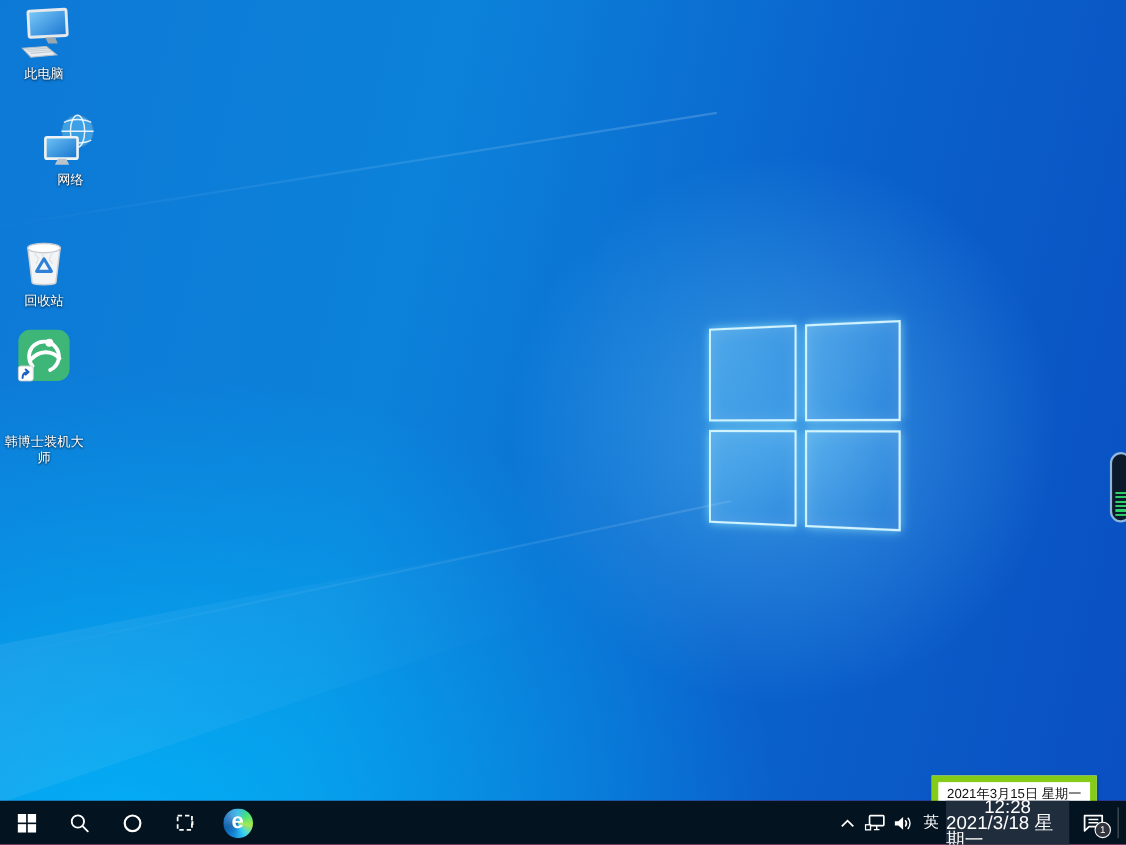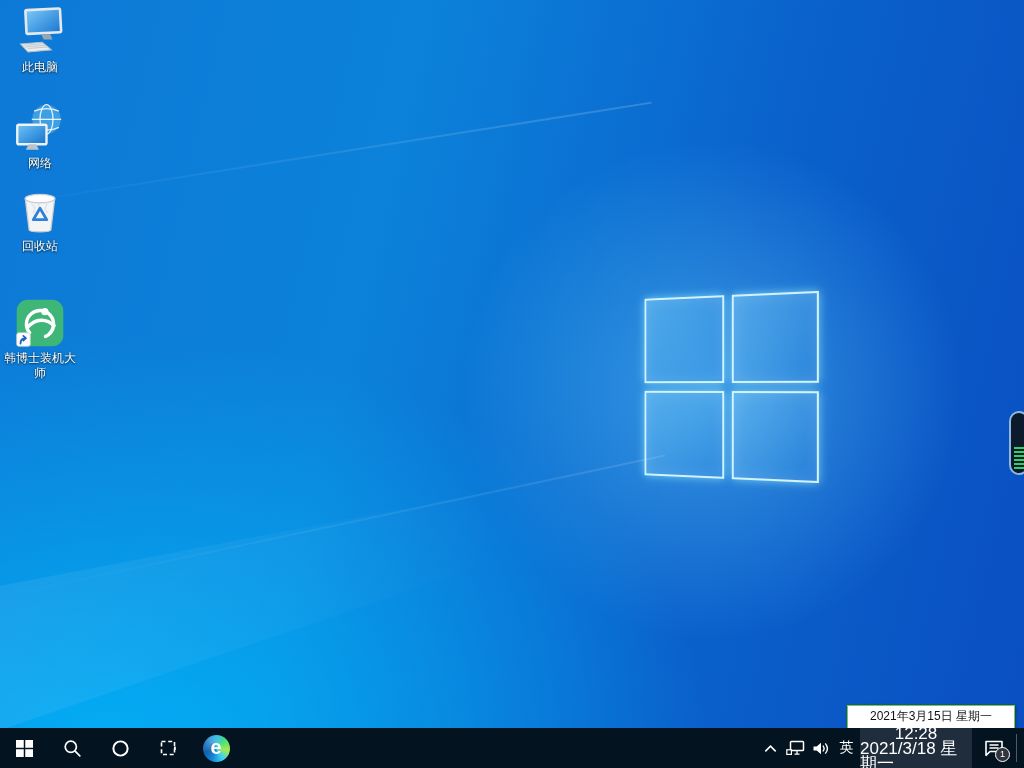--- a/index.html
+++ b/index.html
@@ -25,31 +25,31 @@
     display:grid;grid-template-columns:1fr 1fr;grid-template-rows:1fr 1fr;gap:8px;}
   .pane{border:2px solid rgba(216,248,255,0.95);
     background:linear-gradient(130deg, rgba(140,220,255,0.40), rgba(70,170,245,0.16));
     box-shadow:0 0 9px rgba(150,235,255,0.7), inset 0 0 16px rgba(255,255,255,0.13);}
 
   
   .desk-icon{position:absolute;left:1px;width:78px;display:flex;flex-direction:column;align-items:center;cursor:default;}
   .desk-icon svg{width:52px;height:52px;display:block;}
   .icon-label{margin-top:2px;width:78px;text-align:center;font-size:12px;line-height:15px;color:#fff;
     word-break:break-all;text-shadow:0 1px 2px rgba(0,0,0,0.65), 0 0 2px rgba(0,0,0,0.45);}
-  .di-1{top:6px;} .di-2{top:102px;} .di-3{top:185px;} .di-4{top:297px;}
+  .di-1{top:6px;} .di-2{top:102px;margin-left:24px;} .di-3{top:212px;} .di-4{top:297px;gap:43px;}
 
   
   .volume-osd{position:absolute;right:-5px;top:411px;width:20px;height:64px;border-radius:10px;
     background:#0c1a2b;border:2px solid #8fb6dc;box-sizing:border-box;}
   .osd-stripes{position:absolute;left:3px;right:3px;bottom:4px;height:22px;
     background:repeating-linear-gradient(to top,#2ed06a 0 2px, rgba(0,0,0,0) 2px 4px);}
 
   
-  .tooltip{position:absolute;left:847px;top:705px;background:#ffffff;border:1px solid #84cc16;
-    padding:2px 22px 3px;font-size:12px;color:#111;white-space:nowrap;box-shadow:1px 1px 3px rgba(0,0,0,0.25);}
+  .tooltip{position:absolute;left:847px;top:705px;background:#ffffff;border:6px solid #84cc16;
+    padding:2px 8px 3px;font-size:12px;color:#111;white-space:nowrap;box-shadow:1px 1px 3px rgba(0,0,0,0.25);}
 
   
   .taskbar{position:absolute;left:0;right:0;bottom:0;height:40px;background:#03131f;
     display:flex;align-items:stretch;}
   .tb-btn{width:48px;display:flex;align-items:center;justify-content:center;cursor:pointer;}
   .edge-circle{width:27px;height:27px;border-radius:50%;display:flex;align-items:center;justify-content:center;
     background:
       radial-gradient(circle at 30% 28%, rgba(255,255,255,0.25), rgba(255,255,255,0) 45%),
       conic-gradient(from 150deg,#39d1f5,#1787d8,#0b5ea8,#0e6fc0,#2bb3ea,#46e27c,#a7e94f,#39d1f5);}
   .edge-e{color:#fff;font-size:20px;font-weight:bold;line-height:1;transform:translateY(-1px);}

